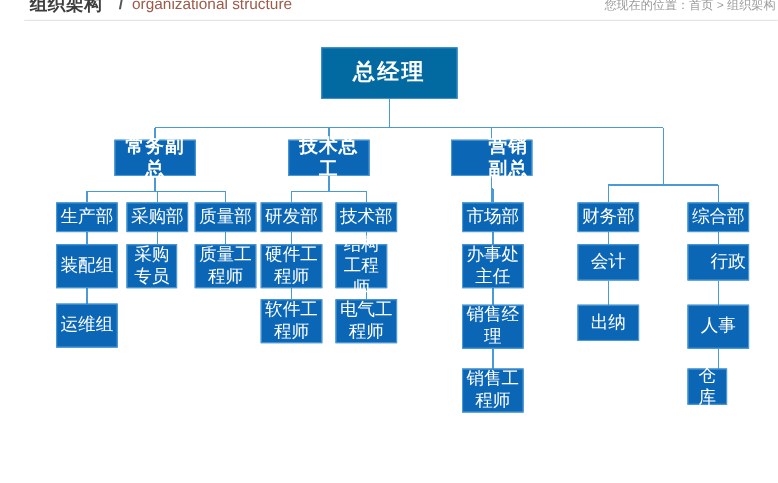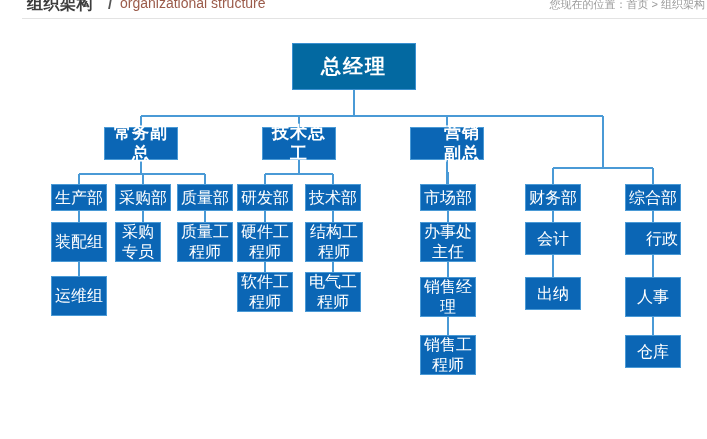--- a/index.html
+++ b/index.html
@@ -198,21 +198,21 @@
       </div>
       <div class="node" style="left: 115px; top: 203px; width: 46px; height: 40px;">
         <span>采购专员</span>
       </div>
       <div class="node" style="left: 177px; top: 203px; width: 56px; height: 40px;">
         <span>质量工程师</span>
       </div>
       <div class="node" style="left: 237px; top: 203px; width: 56px; height: 40px;">
         <span>硬件工程师</span>
       </div>
-      <div class="node" style="left: 305px; top: 203px; width: 58px; height: 40px;">
+      <div class="node" style="left: 305px; top: 203px; width: 47px; height: 40px;">
         <span>结构工程师</span>
       </div>
       <div class="node" style="left: 420px; top: 203px; width: 56px; height: 40px;">
         <span>办事处主任</span>
       </div>
       <div class="node" style="left: 525px; top: 203px; width: 56px; height: 33px;">
         <span>会计</span>
       </div>
       <div class="node" style="left: 625px; top: 203px; width: 56px; height: 33px; justify-content: flex-end;">
         <span>行政</span>
@@ -231,17 +231,17 @@
       </div>
       <div class="node" style="left: 525px; top: 258px; width: 56px; height: 33px;">
         <span>出纳</span>
       </div>
       <div class="node" style="left: 625px; top: 258px; width: 56px; height: 40px;">
         <span>人事</span>
       </div>
       <div class="node" style="left: 420px; top: 316px; width: 56px; height: 40px;">
         <span>销售工程师</span>
       </div>
-      <div class="node" style="left: 625px; top: 316px; width: 56px; height: 33px;">
+      <div class="node" style="left: 625px; top: 316px; width: 36px; height: 33px;">
         <span>仓库</span>
       </div>
     </div>
 </div>
 
 </body></html>

